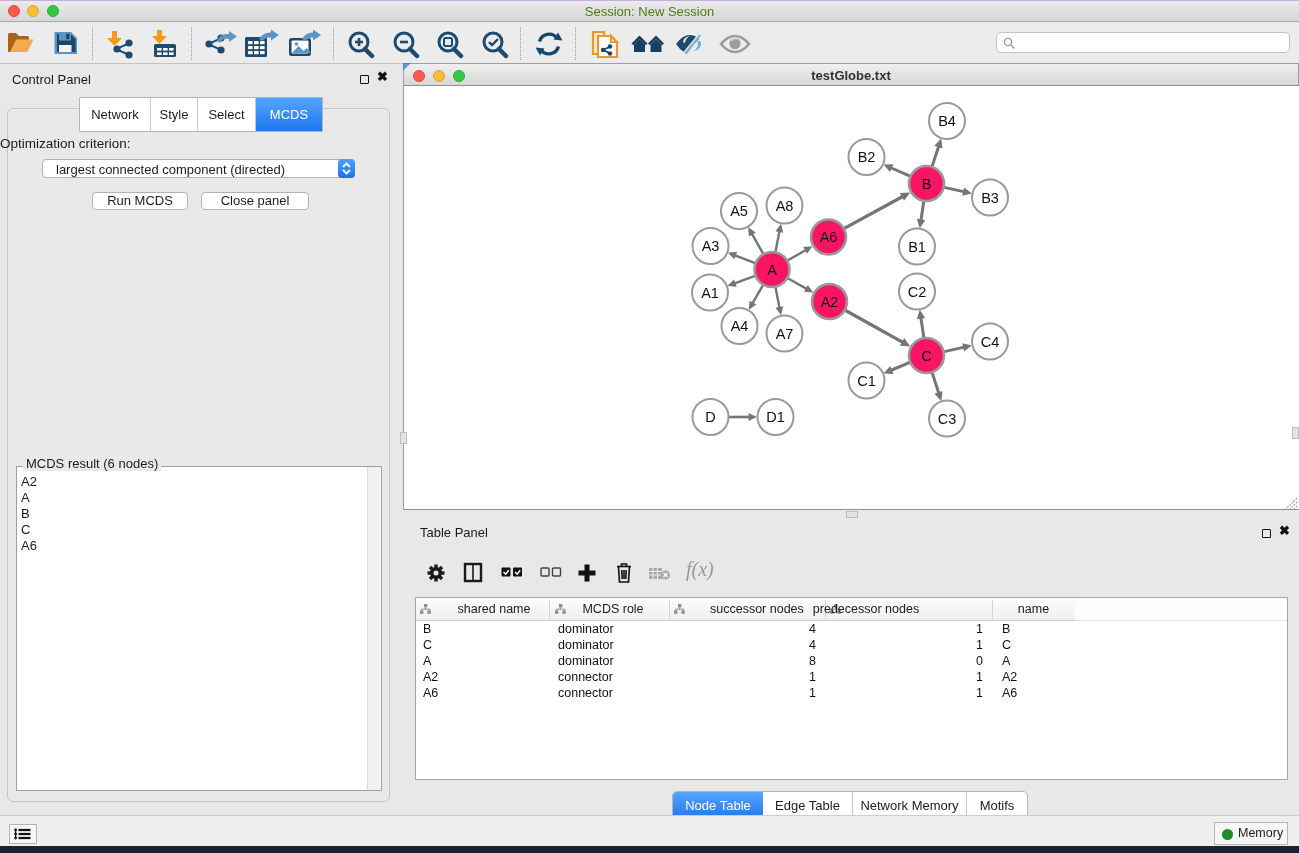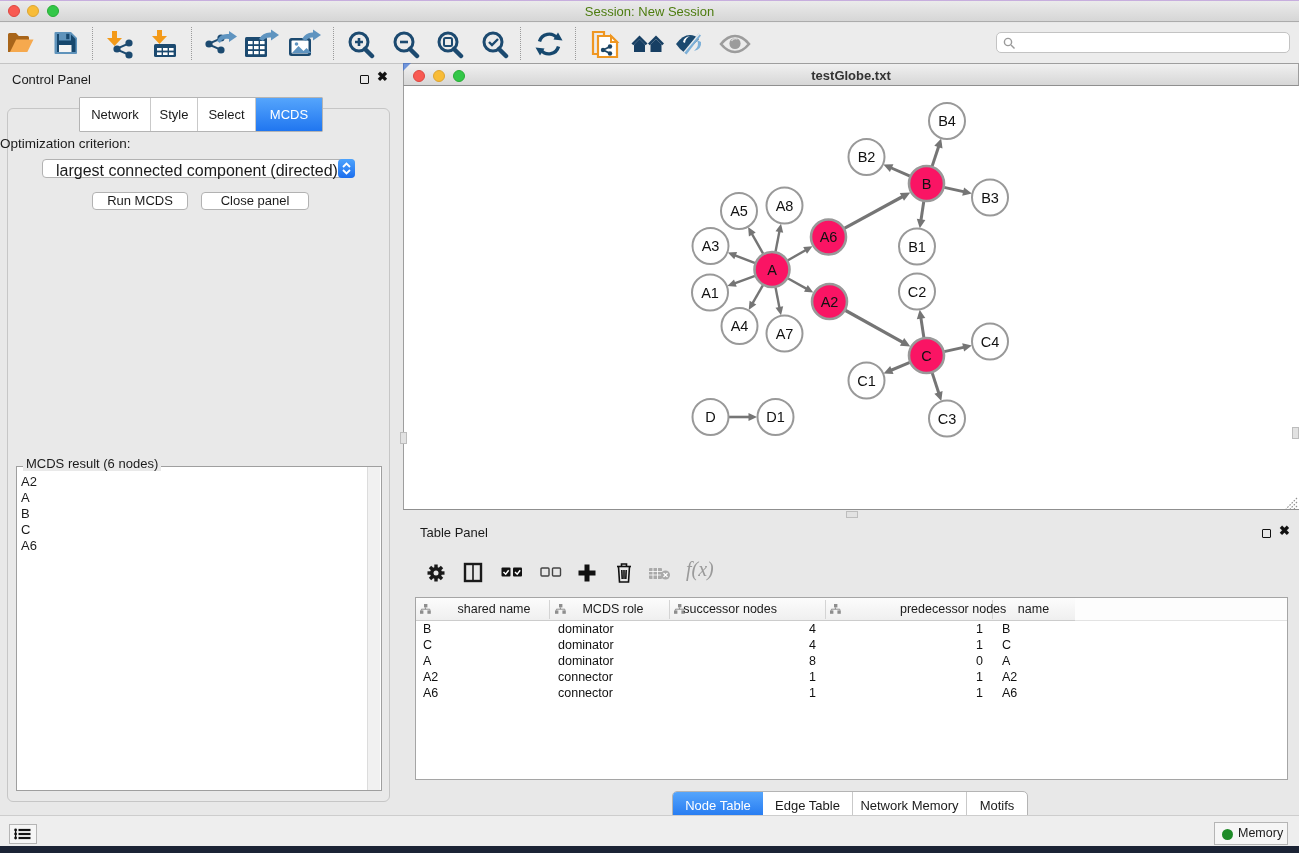--- a/index.html
+++ b/index.html
@@ -198,21 +198,21 @@
 <div class="abs cp-x" style="left:377px">✖</div>
 <div class="abs cp-content"></div>
 <div class="abs seg" style="left:79px;top:97px">
  <div style="width:71px">Network</div>
     <div style="width:47px">Style</div>
     <div style="width:58px">Select</div>
     <div class="sel" style="width:66px">MCDS</div>
 </div>
 <div class="abs" style="left:0;top:136px;width:397px;font-size:13.5px">Optimization criterion:</div>
 <div class="abs combo">
-    <span style="position:absolute;left:13px;top:2px;font-size:16px;white-space:nowrap">largest connected component (directed)</span>
+    <span style="position:absolute;left:13px;top:2px;font-size:13px;white-space:nowrap">largest connected component (directed)</span>
  <div class="stepper"><svg width="17" height="19" viewBox="0 0 17 19">
         <path d="M5 8 l3.5-3.5 3.5 3.5" fill="none" stroke="#fff" stroke-width="1.8"></path>
         <path d="M5 11 l3.5 3.5 3.5-3.5" fill="none" stroke="#fff" stroke-width="1.8"></path>
       </svg></div>
 </div>
 <div class="abs btn" style="left:92px;top:192px;width:96px">Run MCDS</div>
 <div class="abs btn" style="left:201px;top:192px;width:108px">Close panel</div>
 <div class="abs fieldset"></div>
 <div class="abs fs-list">
  <div class="fs-scroll"></div>
@@ -421,22 +421,22 @@
 <svg class="abs" style="left:830px;top:604px" width="11" height="10" viewBox="0 0 11 10">
     <g fill="#8e8e8e">
       <rect x="4" y="0" width="3.4" height="3.4"></rect>
       <rect x="0" y="6.4" width="3.4" height="3.4"></rect>
       <rect x="7.4" y="6.4" width="3.4" height="3.4"></rect>
       <path d="M5.4 3.4 v1.8 M1.4 6.4 v-1.2 h8.4 v1.2" stroke="#8e8e8e" fill="none"></path>
     </g>
   </svg>
 <div class="abs th-lab" style="left:444px;width:100px;text-align:center">shared name</div>
 <div class="abs th-lab" style="left:578px;width:70px;text-align:center">MCDS role</div>
-<div class="abs th-lab" style="left:667px;width:110px;text-align:right">successor nodes</div>
-<div class="abs th-lab" style="left:900px;width:120px;">predecessor nodes</div>
+<div class="abs th-lab" style="left:710px;width:110px;text-align:left">successor nodes</div>
+<div class="abs th-lab" style="left:806px;width:120px;text-align:center">predecessor nodes</div>
 <div class="abs th-lab" style="left:992px;width:83px;text-align:center">name</div>
 
 <div class="abs row-lab" style="left:423px;top:622px;width:860px">B</div>
 <div class="abs row-lab" style="left:558px;top:622px">dominator</div>
 <div class="abs row-lab" style="left:716px;top:622px;width:100px;text-align:right">4</div>
 <div class="abs row-lab" style="left:883px;top:622px;width:100px;text-align:right">1</div>
 <div class="abs row-lab" style="left:1002px;top:622px">B</div>
 <div class="abs row-lab" style="left:423px;top:638px">C</div>
 <div class="abs row-lab" style="left:558px;top:638px">dominator</div>
 <div class="abs row-lab" style="left:716px;top:638px;width:100px;text-align:right">4</div>

